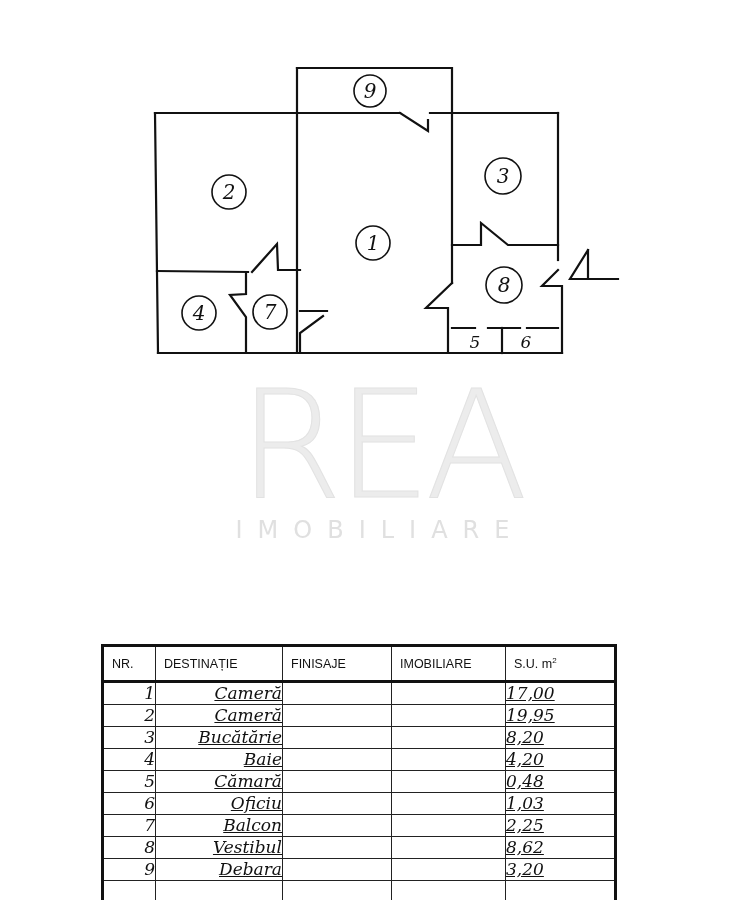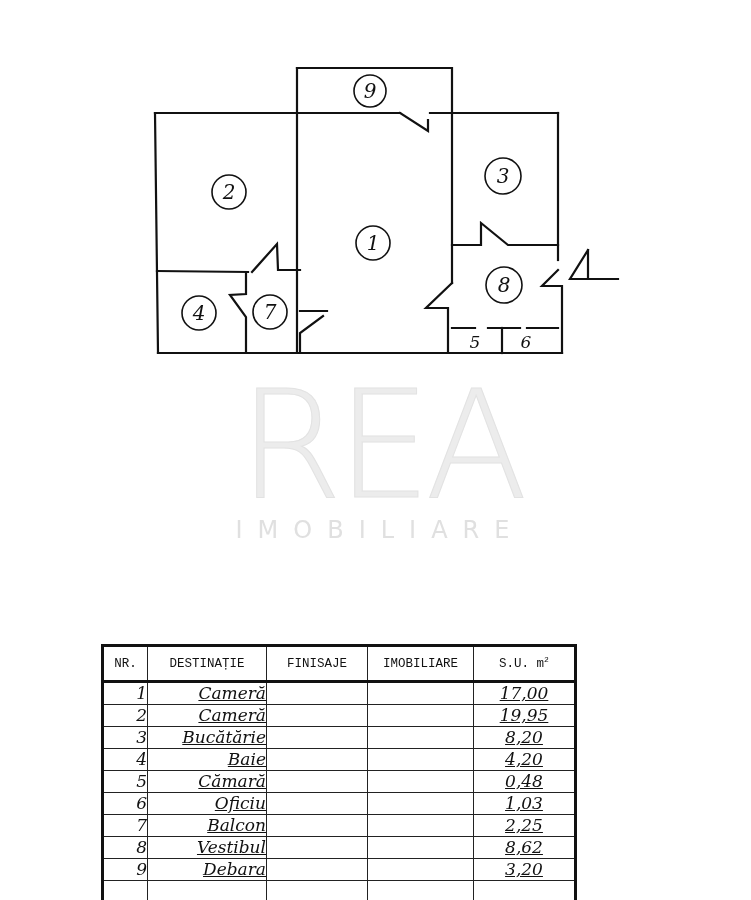--- a/index.html
+++ b/index.html
@@ -23,36 +23,37 @@
       color: #e0e0e0; margin-top: 6px;
     }
     table.rooms {
       position: absolute; left: 101px; top: 644px;
       border-collapse: collapse; border: 3px solid #111;
     }
     table.rooms th, table.rooms td {
       border: 1.6px solid #222; padding: 0; height: 21px;
     }
     table.rooms th {
-      font-family: Liberation Mono, monospace; font-weight: normal;
+      font-family: Liberation Sans, sans-serif; font-weight: normal;
       font-size: 12.5px; color: #111; height: 33px; border-bottom: 3px solid #111;
-      text-align: center;
+      text-align: left;
+      padding-left: 8px;
     }
     .c-nr { width: 43px; }
     .c-dest { width: 118px; }
     .c-fin { width: 100px; }
     .c-par { width: 105px; }
     .c-su { width: 100px; }
     .hand {
       font-family: "DejaVu Serif", serif; font-style: italic; font-size: 17px;
       color: #111; line-height: 21px;
     }
     td.nr { text-align: right; padding-right: 2px; }
     td.dest { text-align: right; padding-left: 4px; text-decoration: underline; }
-    td.su { text-align: center; padding-right: 8px; text-decoration: underline; }
+    td.su { text-align: left; padding-right: 8px; text-decoration: underline; }
     sup { font-size: 8px; }
   </style>
 </head>
 <body>
 
 <svg id="plan" width="751" height="640" viewBox="0 0 751 640">
   <g stroke="#111" stroke-width="2.2" fill="none" stroke-linecap="square">
 
     <path d="M297 68 L452 68 L452 113"></path>
     <line x1="297" y1="68" x2="297" y2="353"></line>

